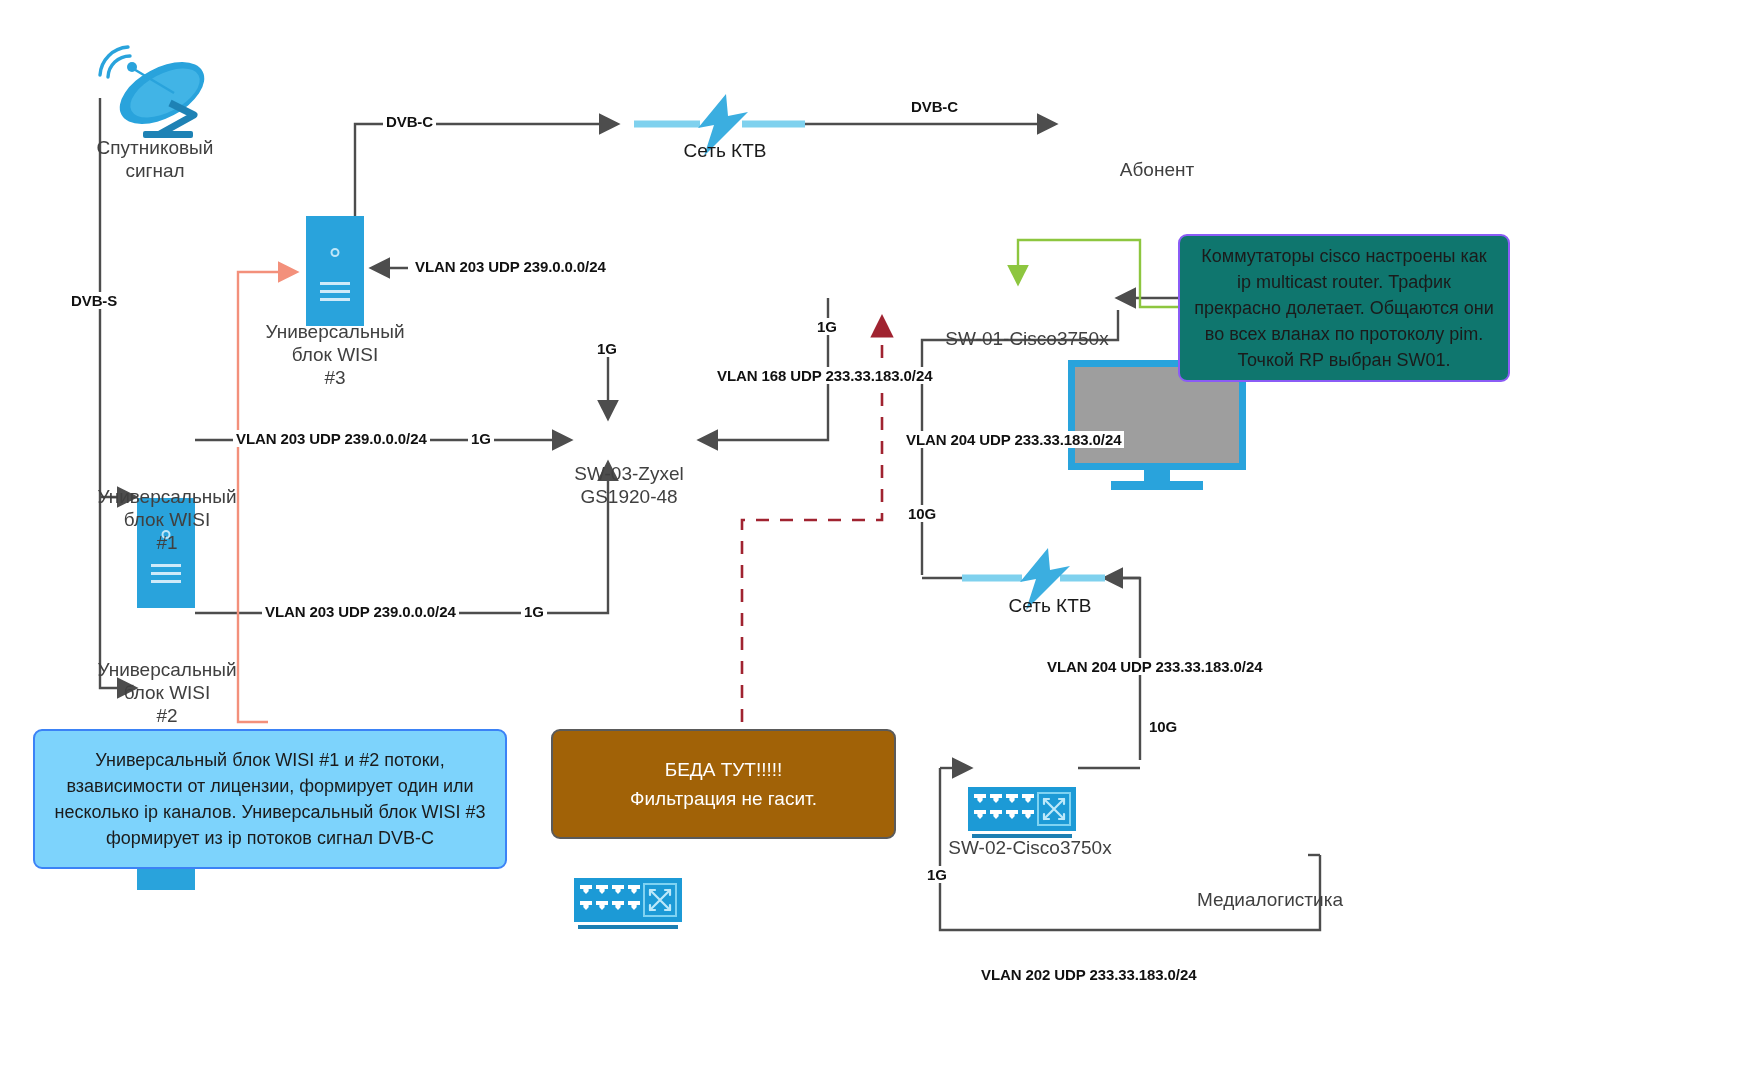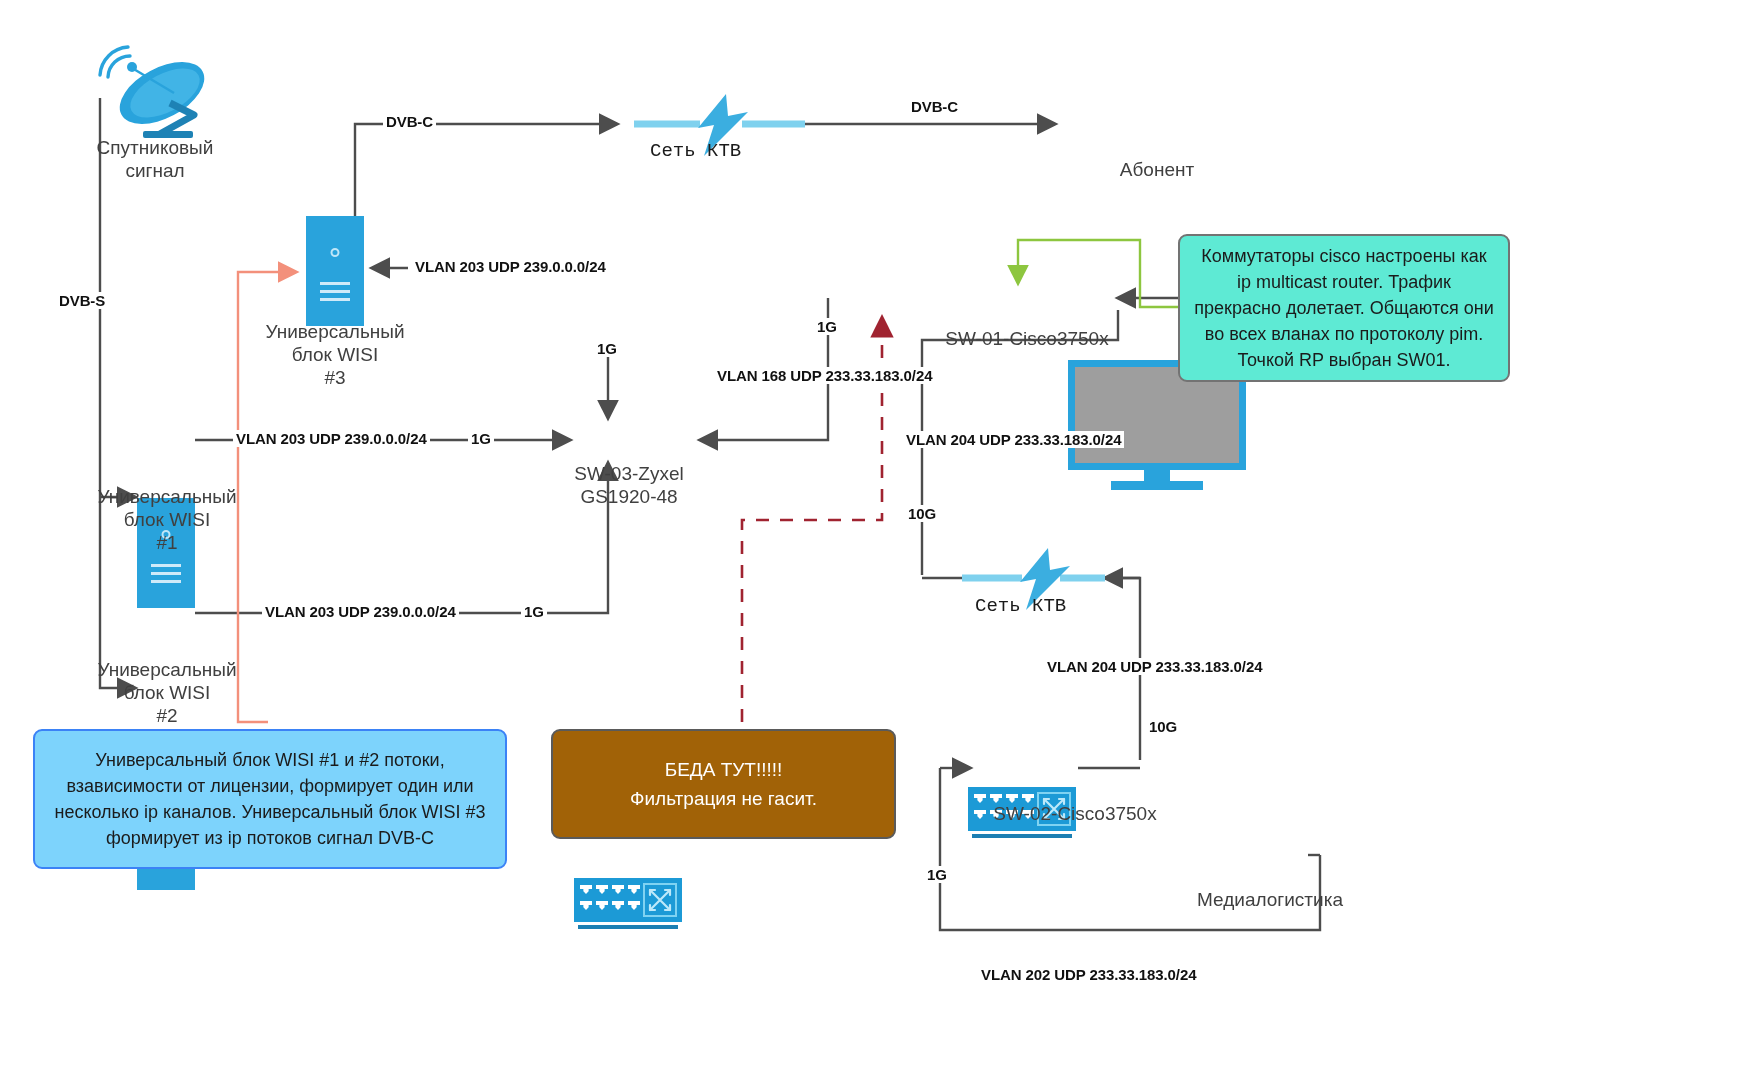--- a/index.html
+++ b/index.html
@@ -51,25 +51,25 @@
   .tv .screen:after{content:"";position:absolute;left:7px;top:7px;right:7px;bottom:7px;background:#9e9e9e;}
   .tv .neck{position:absolute;left:50%;transform:translateX(-50%);bottom:9px;width:26px;height:12px;background:#29A3DC;}
   .tv .foot{position:absolute;left:50%;transform:translateX(-50%);bottom:0;width:92px;height:9px;background:#29A3DC;}
 
   
   .note{
     position:absolute;box-sizing:border-box;border-radius:9px;
     display:flex;align-items:center;justify-content:center;text-align:center;
     font-size:18px;line-height:26px;padding:10px 14px;
   }
-  .note.green{background:#5eead4;border:2px solid #737373;color:#1b1b1b;}
+  .note.green{background:#0f766e;border:2px solid #8b5cf6;color:#1b1b1b;}
   .note.pink{background:#7dd3fc;border:2px solid #3b82f6;color:#1b1b1b;}
   .note.red{background:#a16207;border:2px solid #5a5a5a;color:#ffffff;font-size:19px;line-height:29px;}
 
-  .ktvlabel{position:absolute;font-size:19px;color:#1a1a1a;text-align:left;font-family:Liberation Mono, monospace;}
+  .ktvlabel{position:absolute;font-size:19px;color:#1a1a1a;text-align:center;}
 </style>
 </head>
 <body>
 
 <div id="stage">
 
   <svg id="wires" viewBox="0 0 1749 1080">
     <defs>
       <marker id="arrGray" markerWidth="9" markerHeight="9" refX="7.5" refY="4.5" orient="auto">
         <path d="M0,0 L9,4.5 L0,9 z" fill="#4d4d4d"></path>
@@ -150,21 +150,21 @@
       <ellipse cx="74" cy="58" rx="46" ry="25" transform="rotate(-28 74 58)" fill="#29A3DC"></ellipse>
       <ellipse cx="77" cy="58" rx="38" ry="19" transform="rotate(-28 77 58)" fill="#41B4E6"></ellipse>
       <path d="M44,33 L86,58" stroke="#29A3DC" stroke-width="2.5"></path>
       <path d="M82,68 L106,80 L70,100" stroke="#1E82B5" stroke-width="7" fill="none" stroke-linejoin="round"></path>
       <rect x="55" y="96" width="50" height="7" rx="2" fill="#1E82B5"></rect>
     </svg>
   </div>
   <div class="caption" style="left:60px;top:136px;width:190px;">Спутниковый
 сигнал</div>
 
-  <div class="edgelabel" style="left:56px;top:292px;">DVB-S</div>
+  <div class="edgelabel" style="left:68px;top:292px;">DVB-S</div>
 
   <div class="node server" style="left:306px;top:216px;">
     <span class="dot"></span>
     <span class="bars">
         <i></i>
         <i></i>
         <i></i>
       </span>
   </div>
   <div class="caption" style="left:250px;top:320px;width:170px;">Универсальный
@@ -276,21 +276,21 @@
   <div class="node" style="left:1010px;top:548px;">
     <svg width="70" height="62" viewBox="0 0 70 62">
       <path d="M38,0 L10,34 L26,31 L16,62 L60,18 L40,22 Z" fill="#3BAEE0"></path>
     </svg>
   </div>
   <div class="ktvlabel" style="left:975px;top:595px;width:150px;">Сеть КТВ</div>
 
   <div class="edgelabel" style="left:1044px;top:658px;">VLAN 204 UDP 233.33.183.0/24</div>
   <div class="edgelabel" style="left:1146px;top:718px;">10G</div>
 
-  <div class="caption" style="left:940px;top:802px;width:180px;padding-left:45px;">SW-02-Cisco3750x</div>
+  <div class="caption" style="left:940px;top:836px;width:180px;">SW-02-Cisco3750x</div>
 
   <div class="edgelabel" style="left:924px;top:866px;">1G</div>
   <div class="edgelabel" style="left:978px;top:918px;margin-top:48px;">VLAN 202 UDP 233.33.183.0/24</div>
 
   <div class="caption" style="left:1180px;top:888px;width:180px;">Медиалогистика</div>
 
   <div class="note green" style="left:1178px;top:234px;width:332px;height:148px;">Коммутаторы cisco настроены как  ip multicast router. Трафик  прекрасно долетает. Общаются они во всех вланах по протоколу pim. Точкой RP выбран SW01.</div>
 
   <div class="note pink" style="left:33px;top:729px;width:474px;height:140px;">Универсальный блок WISI #1 и #2 потоки, взависимости от лицензии, формирует один или несколько ip каналов. Универсальный блок WISI #3 формирует из ip потоков сигнал DVB-C</div>
 

